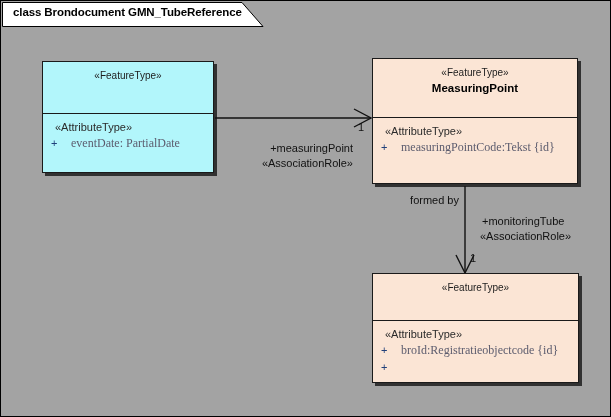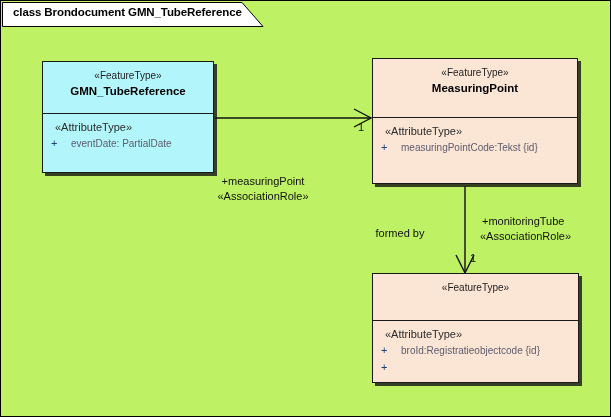--- a/index.html
+++ b/index.html
@@ -9,21 +9,21 @@
   }
   body {
     font-family: "Liberation Sans", sans-serif;
   }
   #canvas {
     position: relative;
     width: 611px;
     height: 417px;
     box-sizing: border-box;
     border: 1px solid #000000;
-    background: #bef264;
+    background: #a3a3a3;
     overflow: hidden;
   }
 
   
   .title-tab {
     position: absolute;
     left: 1px;
     top: 1px;
     width: 262px;
     height: 25px;
@@ -93,23 +93,24 @@
   .attr-vis {
     width: 22px;
     flex: 0 0 22px;
     font-size: 11px;
     color: #20407a;
     text-align: left;
     padding-left: 2px;
     box-sizing: border-box;
   }
   .attr-text {
-    font-size: 10px;
+    font-size: 12px;
     color: #5c5c6e;
     white-space: nowrap;
+    font-family: Liberation Serif, serif;
   }
 
   
   .conn-layer {
     position: absolute;
     left: 0;
     top: 0;
     width: 611px;
     height: 417px;
     pointer-events: none;
@@ -121,21 +122,21 @@
     white-space: nowrap;
     line-height: 14px;
   }
   .mult-label {
     position: absolute;
     font-size: 11px;
     color: #111111;
     white-space: nowrap;
     line-height: 13px;
   }
-  .lbl-right { text-align: center; margin-top: 33px; }
+  .lbl-right { text-align: right; }
 </style>
 </head>
 <body>
 
 <div id="canvas">
 
   <div class="title-tab">
     <svg width="262" height="25" viewBox="0 0 262 25">
       <path d="M 0.5 0.5 L 240 0.5 L 261 24.5 L 0.5 24.5 Z" fill="#ffffff" stroke="#000000" stroke-width="1"></path>
     </svg>
@@ -160,21 +161,20 @@
   <div class="mult-label" style="left:357px; top:120px;">1</div>
 
   <div class="edge-label lbl-right" style="left:340px; top:192px; width:118px;">formed by</div>
   <div class="edge-label" style="left:481px; top:213px;">+monitoringTube</div>
   <div class="edge-label" style="left:479px; top:228px;">«AssociationRole»</div>
   <div class="mult-label" style="left:469px; top:251px;">1</div>
 
   <div class="umlclass cyan" style="left:41px; top:60px; width:172px; height:112px;">
     <div class="cls-header" style="height:52px;">
       <div class="cls-stereotype">«FeatureType»</div>
-      <div class="cls-name">GMN_TubeReference</div>
     </div>
     <div class="cls-body">
       <div class="attr-stereotype">«AttributeType»</div>
       <div class="attr-row">
         <span class="attr-vis">+</span>
         <span class="attr-text">eventDate: PartialDate</span>
       </div>
     </div>
   </div>
 

